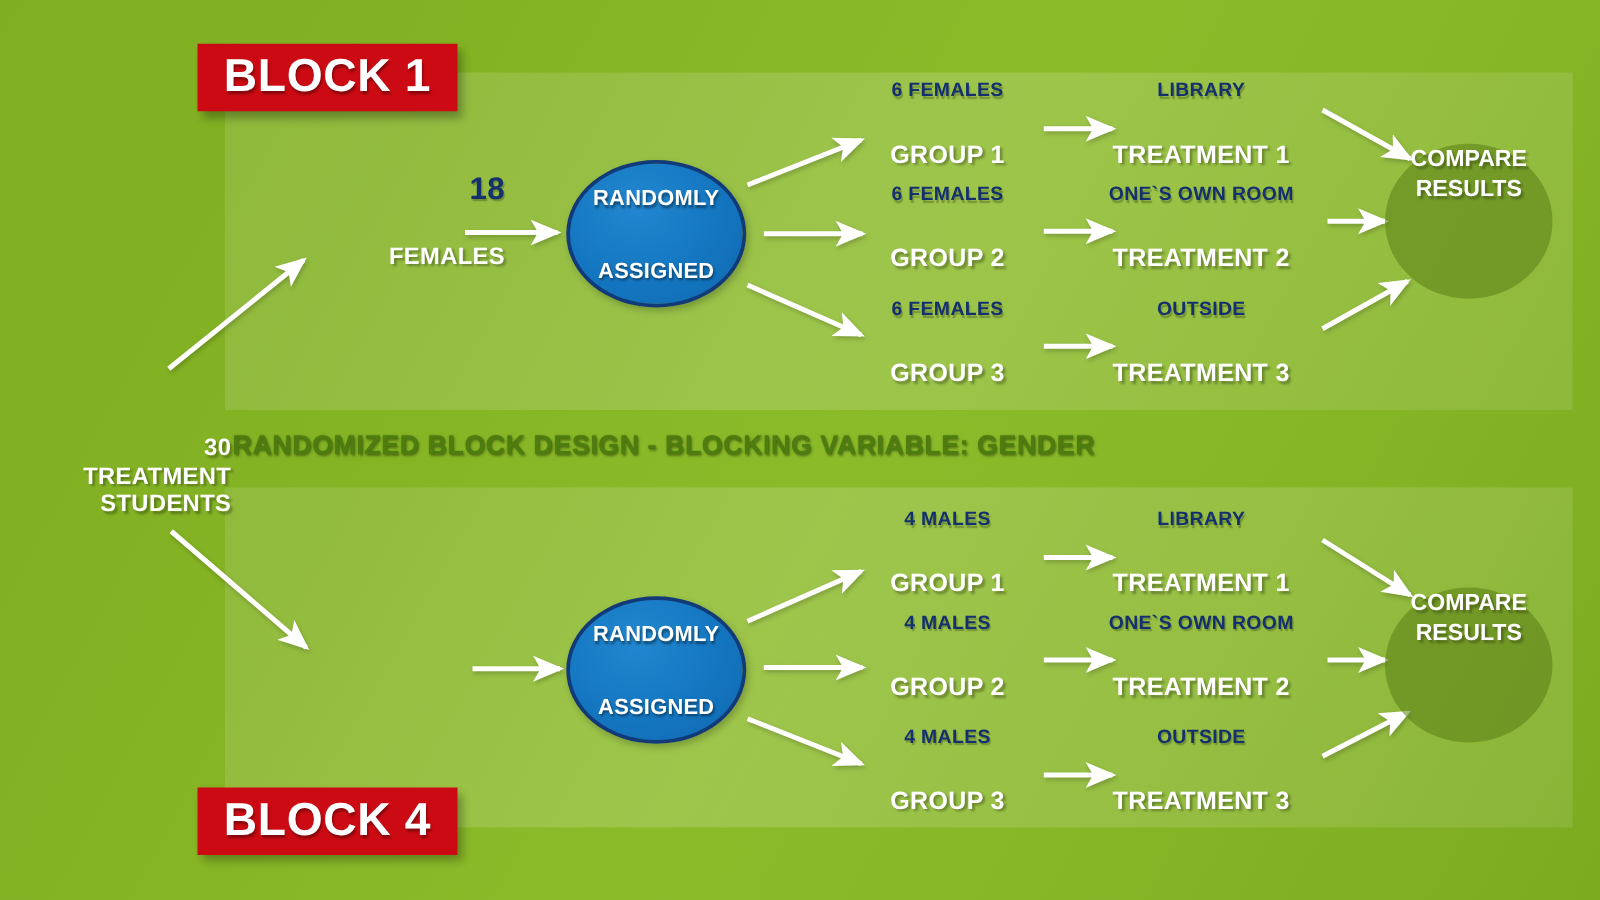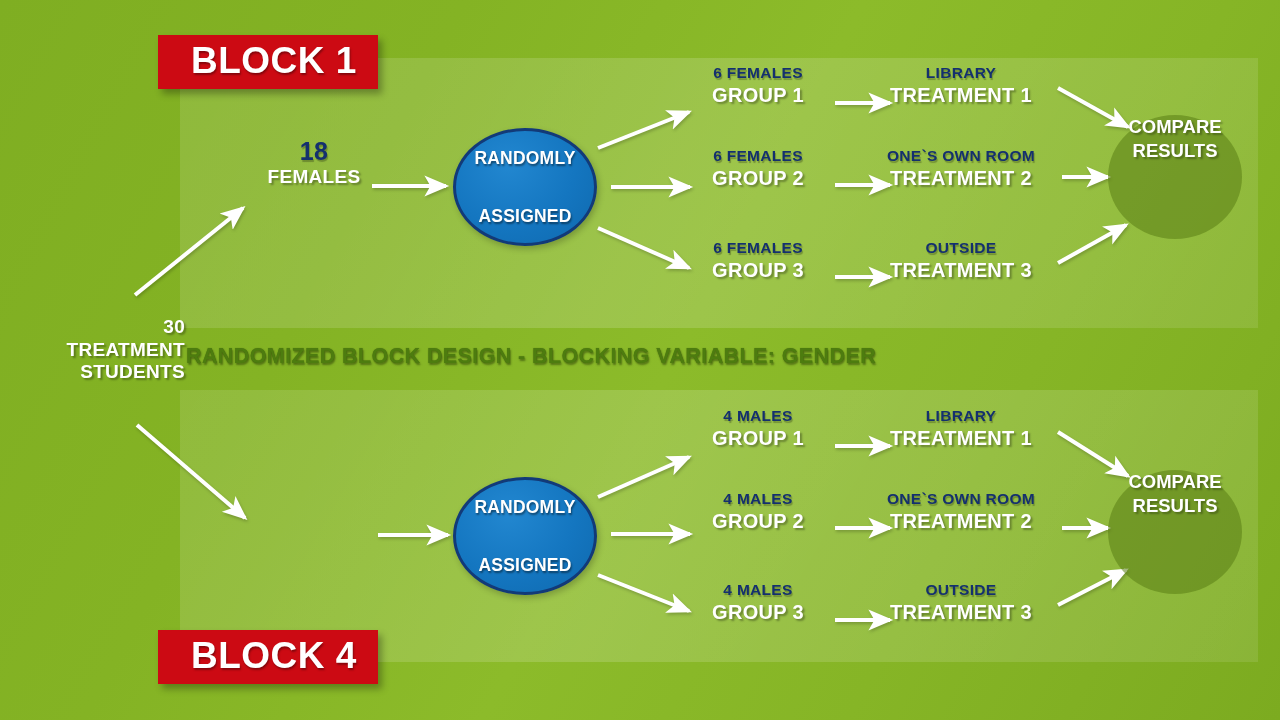--- a/index.html
+++ b/index.html
@@ -21,34 +21,35 @@
   #panel-block-2 { left:180px; top:390px; width:1078px; height:272px; }
 
   
   .block-tag {
     position:absolute;
     background:#cc0a13;
     color:#ffffff;
     font-weight:bold;
     font-size:37px;
     letter-spacing:0.5px;
-    padding:7px 21px 10px 33px;
+    padding:7px 21px 10px 21px;
     line-height:1;
     box-shadow:4px 5px 7px rgba(0,0,0,0.30);
     text-shadow:1px 2px 2px rgba(0,0,0,0.35);
   }
   #block-tag-1 { left:158px; top:35px; }
   #block-tag-2 { left:158px; top:630px; }
 
   
   .t-white {
     color:#ffffff;
     font-weight:bold;
     text-shadow:2px 2px 2px rgba(0,0,0,0.32);
     letter-spacing:0.3px;
+    margin-top:32px;
   }
   .t-navy {
     color:#14306e;
     font-weight:bold;
     text-shadow:1px 2px 1px rgba(0,0,0,0.26);
     letter-spacing:0.3px;
   }
 
   
   #root-label {
@@ -56,21 +57,21 @@
     text-align:right; font-size:19px; line-height:1.19;
   }
   #root-label .num { display:block; font-size:19px; }
 
   
   .stem {
     position:absolute; width:180px; text-align:center;
   }
   .stem .num { display:block; font-size:25px; line-height:1.05; margin-bottom:3px; }
   .stem .word { display:block; font-size:19px; line-height:1.05; }
-  #stem-females { left:224px; top:138px; }
+  #stem-females { left:224px; top:138px;text-align:right; }
   #stem-males   { left:224px; top:488px; }
 
   
   .rand-ellipse {
     position:absolute; width:144px; height:118px;
     border-radius:50%;
     background:radial-gradient(ellipse at 38% 30%, #2287d0 0%, #1476c0 55%, #0f69ae 100%);
     border:3px solid #123a78;
     display:flex; flex-direction:column; align-items:center; justify-content:center;
     box-shadow:2px 3px 6px rgba(0,0,0,0.22);

